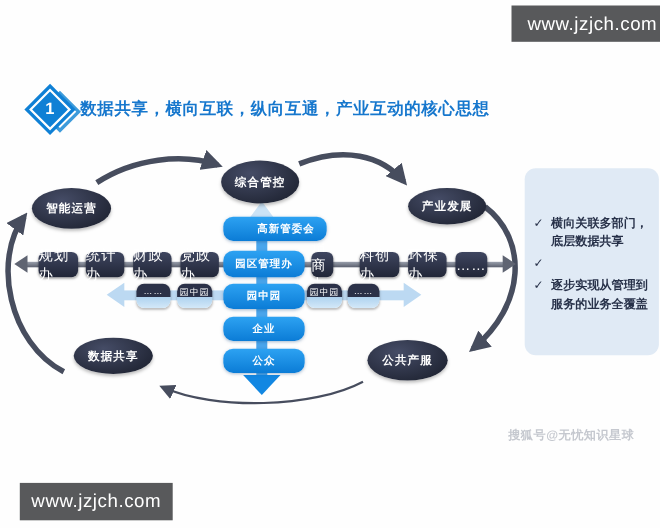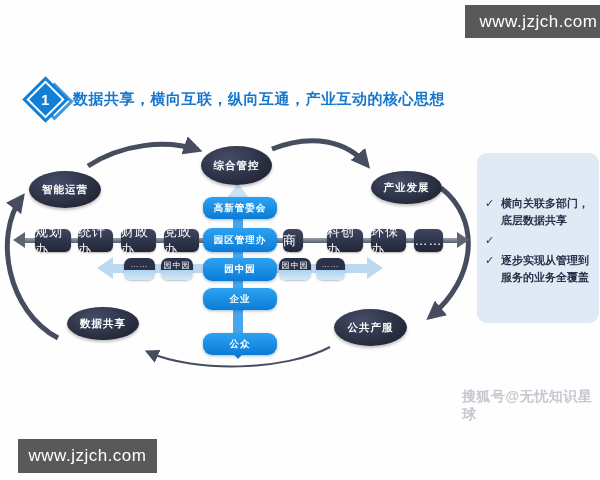--- a/index.html
+++ b/index.html
@@ -63,31 +63,31 @@
   
   .v-strip{position:absolute;left:233px;top:196px;width:10px;height:146px;background:#4aa6ec;z-index:1;}
   .v-up{left:227px;top:183px;border-left:11px solid transparent;border-right:11px solid transparent;
         border-bottom:15px solid #cbe3f6;}
   .v-down{left:221px;top:341px;border-left:17px solid transparent;border-right:17px solid transparent;
           border-top:18px solid #1287e2;}
   .cbox{position:absolute;left:203px;width:74px;border-radius:9px;z-index:2;color:#fff;
         font-size:9.5px;font-weight:bold;letter-spacing:1px;display:flex;align-items:center;
         justify-content:center;background:linear-gradient(180deg,#2da2f2,#0b7cd6);
         box-shadow:0 1px 3px rgba(0,60,120,.35);}
-  .c1{top:197px;height:22px;} .c2{top:228px;height:24px;} .c3{top:258px;height:23px;}
-  .c4{top:288px;height:22px;} .c5{top:317px;height:22px;margin-top:16px;}
+  .c1{top:197px;height:22px;padding-left:20px;} .c2{top:228px;height:24px;} .c3{top:258px;height:23px;}
+  .c4{top:288px;height:22px;} .c5{top:317px;height:22px;}
 
   
   .panel{position:absolute;left:477px;top:153px;width:122px;height:170px;border-radius:10px;
          background:#e0eaf5;box-sizing:border-box;padding:42px 8px 0 8px;z-index:2;}
   .panel-item{display:flex;margin-bottom:3px;color:#273149;font-size:11px;font-weight:bold;
               line-height:1.55;}
   .panel-item .check{width:16px;flex:none;color:#273149;}
 
-  .soho{position:absolute;left:462px;top:388px;font-size:14px;font-weight:bold;color:#c5c8cf;
+  .soho{position:absolute;left:462px;top:388px;font-size:11px;font-weight:bold;color:#c5c8cf;
         letter-spacing:.5px;z-index:2;}
 </style>
 </head>
 <body>
 
 <div id="screen">
 
   <div class="gray-bar bar-top">
     <span>www.jzjch.com</span>
   </div>

